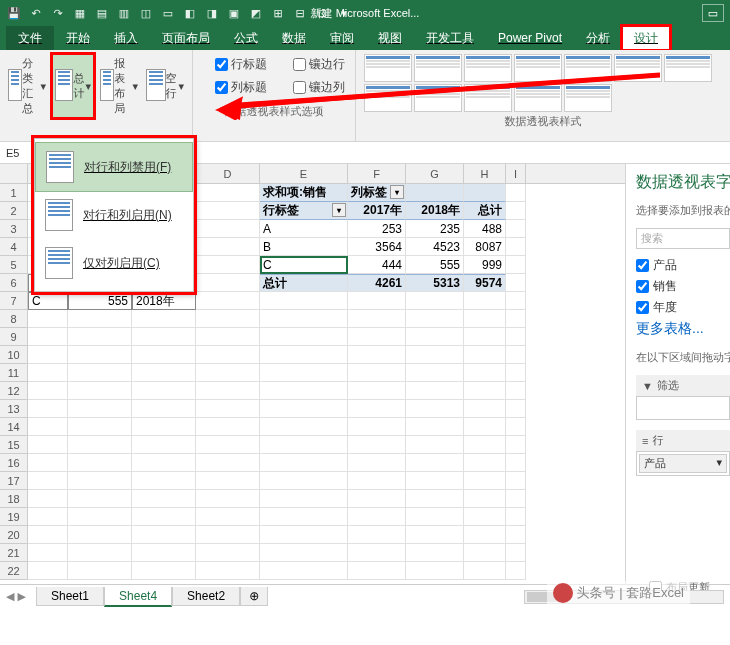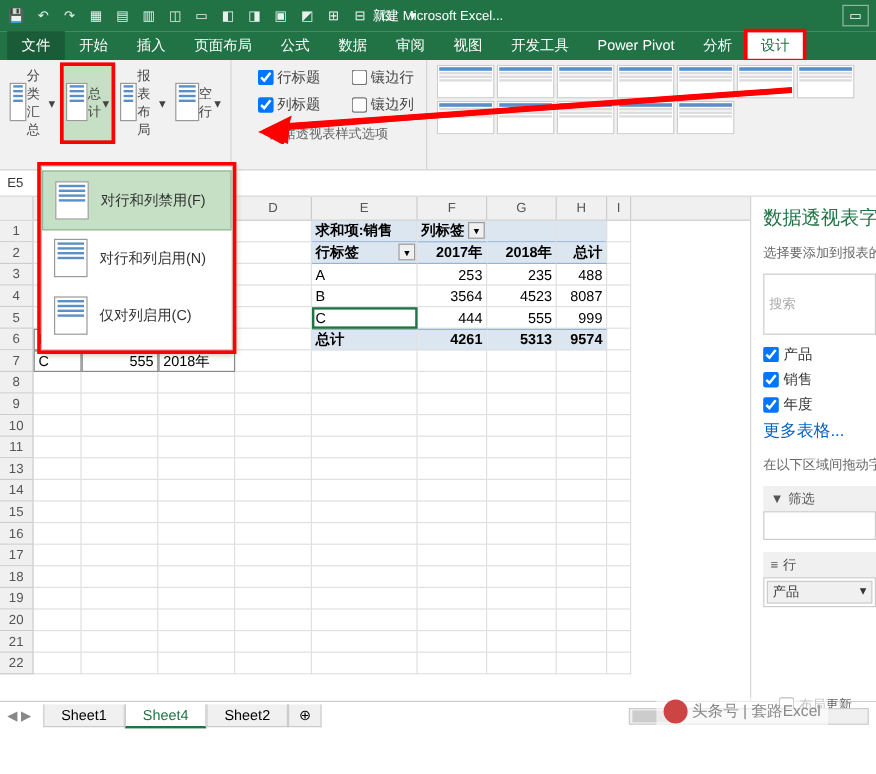--- a/index.html
+++ b/index.html
@@ -7,21 +7,21 @@
 
 
 .titlebar { height: 26px; background: #217346; display: flex; align-items: center; padding: 0 6px; color: #fff; font-size: 11px; }
 .titlebar .qat { display: flex; gap: 6px; align-items: center; }
 .titlebar .qat-icon { width: 16px; height: 16px; display: flex; align-items: center; justify-content: center; opacity: 0.9; }
 .titlebar .doc-title { position: absolute; left: 50%; transform: translateX(-50%); }
 .titlebar .win-controls { margin-left: auto; display: flex; gap: 10px; }
 .win-btn { width: 22px; height: 18px; border: 1px solid rgba(255,255,255,0.5); display: flex; align-items: center; justify-content: center; }
 
 
-.ribbon-tabs { height: 24px; background: #217346; display: flex; align-items: stretch; padding-left: 6px; }
+.ribbon-tabs { height: 24px; background: #217346; display: flex; align-items: stretch; padding-left: 6px; text-decoration: underline; }
 .ribbon-tab { padding: 0 12px; display: flex; align-items: center; color: #fff; font-size: 12px; cursor: pointer; }
 .ribbon-tab.file { background: #1a5c38; }
 .ribbon-tab.highlight { background: #fff; color: #217346; outline: 3px solid #ff0000; outline-offset: -1px; }
 
 
 .ribbon { height: 92px; background: #f1f1f1; border-bottom: 1px solid #d4d4d4; display: flex; position: relative; }
 .ribbon-group { border-right: 1px solid #d4d4d4; padding: 4px 6px 2px; display: flex; flex-direction: column; justify-content: space-between; }
 .ribbon-group-label { text-align: center; font-size: 11px; color: #666; padding-top: 2px; }
 .big-btn { width: 42px; display: flex; flex-direction: row; align-items: center; font-size: 11px; color: #444; padding: 2px; cursor: pointer; }
 .big-btn.active { background: #c6e0c6; border: 1px solid #8fb98f; }
@@ -35,21 +35,21 @@
 .checkbox-item { display: flex; align-items: center; font-size: 12px; color: #444; gap: 3px; padding-left: 12px; }
 .checkbox-item input { width: 13px; height: 13px; }
 
 .styles-group { flex: 1; padding: 4px 8px 2px; display: flex; flex-direction: column; }
 .styles-gallery { display: flex; gap: 2px; flex-wrap: wrap; height: 58px; overflow: hidden; }
 .style-thumb { width: 48px; height: 28px; border: 1px solid #ccc; background: #fff; display: flex; flex-direction: column; padding: 1px; }
 .style-thumb .sh { height: 3px; background: #5b8fc7; margin-bottom: 1px; }
 .style-thumb .sr { height: 2px; background: #ddd; margin-bottom: 1px; }
 
 
-.dropdown-menu { position: absolute; left: 34px; top: 138px; background: #fff; border: 1px solid #c6c6c6; box-shadow: 2px 3px 6px rgba(0,0,0,0.3); z-index: 100; width: 160px; padding: 4px 0; outline: 3px solid #ff0000; }
+.dropdown-menu { position: absolute; left: 34px; top: 138px; background: #fff; border: 1px solid #c6c6c6; box-shadow: 2px 3px 6px rgba(0,0,0,0.3); z-index: 100; width: 160px; padding: 4px 0; outline: 3px solid #ff0000; text-decoration: underline; }
 .menu-item { display: flex; align-items: center; padding: 8px 10px; font-size: 12px; color: #333; cursor: pointer; gap: 10px; }
 .menu-item.hover { background: #c5e0c5; border: 1px solid #8fb98f; margin: -1px 0; }
 .menu-icon { width: 28px; height: 32px; background: #fff; border: 1px solid #999; display: flex; flex-direction: column; padding: 1px; }
 .menu-icon .ml { height: 2px; margin: 1px; background: #5b8fc7; }
 
 
 .red-arrow { position: absolute; left: 210px; top: 70px; width: 450px; height: 50px; z-index: 200; pointer-events: none; }
 
 
 .formula-bar { height: 22px; border-bottom: 1px solid #d4d4d4; display: flex; align-items: center; background: #fff; }
@@ -79,21 +79,21 @@
 
 .pivot-header-cell { background: #dce6f1; position: relative; }
 .dropdown-btn { position: absolute; right: 1px; top: 1px; width: 14px; height: 14px; border: 1px solid #999; background: #f0f0f0; display: flex; align-items: center; justify-content: center; font-size: 8px; }
 
 .selected-cell { position: absolute; border: 2px solid #217346; pointer-events: none; }
 
 
 .field-pane { width: 104px; background: #fff; padding: 8px 0 8px 10px; font-size: 12px; color: #333; overflow: hidden; }
 .field-pane-title { color: #217346; font-size: 16px; margin-bottom: 10px; white-space: nowrap; }
 .field-desc { color: #666; font-size: 11px; margin-bottom: 10px; white-space: nowrap; }
-.search-box { border: 1px solid #ccc; padding: 17px 4px; font-size: 11px; color: #aaa; margin-bottom: 8px; }
+.search-box { border: 1px solid #ccc; padding: 2px 4px; font-size: 11px; color: #aaa; margin-bottom: 8px; }
 .field-check { display: flex; align-items: center; gap: 4px; margin-bottom: 4px; }
 .more-tables { color: #0563c1; font-size: 14px; margin-top: 4px; }
 .areas-desc { color: #666; font-size: 11px; margin-top: 12px; white-space: nowrap; }
 .area-box { margin-top: 10px; }
 .area-label { background: #f0f0f0; padding: 3px 6px; font-size: 11px; color: #555; display: flex; align-items: center; gap: 4px; }
 .area-content { border: 1px solid #ccc; min-height: 24px; background: #fff; padding: 2px; }
 .area-item { background: #f0f0f0; border: 1px solid #ccc; padding: 1px 4px; font-size: 11px; display: flex; justify-content: space-between; }
 
 
 .sheet-tabs { height: 24px; border-top: 1px solid #ccc; background: #fff; display: flex; align-items: center; padding: 0 6px; }
@@ -290,20 +290,21 @@
           <div class="sr"></div>
           <div class="sr"></div>
         </div>
       <div class="style-thumb">
           <div class="sh"></div>
           <div class="sr"></div>
           <div class="sr"></div>
           <div class="sr"></div>
         </div>
     </div>
+    <div class="ribbon-group-label">数据透视表样式</div>
   </div>
 </div>
 
 <div class="dropdown-menu">
   <div class="menu-item hover">
     <div class="menu-icon">
         <div class="ml"></div>
         <div class="ml"></div>
         <div class="ml"></div>
         <div class="ml"></div>
@@ -472,20 +473,32 @@
           <div class="cell col-C"></div>
           <div class="cell col-D"></div>
           <div class="cell col-E"></div>
           <div class="cell col-F"></div>
           <div class="cell col-G"></div>
           <div class="cell col-H"></div>
           <div class="cell col-I"></div>
         </div>
         <div class="row">
           <div class="row-h">11</div>
+          <div class="cell col-A"></div>
+          <div class="cell col-B"></div>
+          <div class="cell col-C"></div>
+          <div class="cell col-D"></div>
+          <div class="cell col-E"></div>
+          <div class="cell col-F"></div>
+          <div class="cell col-G"></div>
+          <div class="cell col-H"></div>
+          <div class="cell col-I"></div>
+        </div>
+        <div class="row">
+          <div class="row-h">12</div>
           <div class="cell col-A"></div>
           <div class="cell col-B"></div>
           <div class="cell col-C"></div>
           <div class="cell col-D"></div>
           <div class="cell col-E"></div>
           <div class="cell col-F"></div>
           <div class="cell col-G"></div>
           <div class="cell col-H"></div>
           <div class="cell col-I"></div>
         </div>

